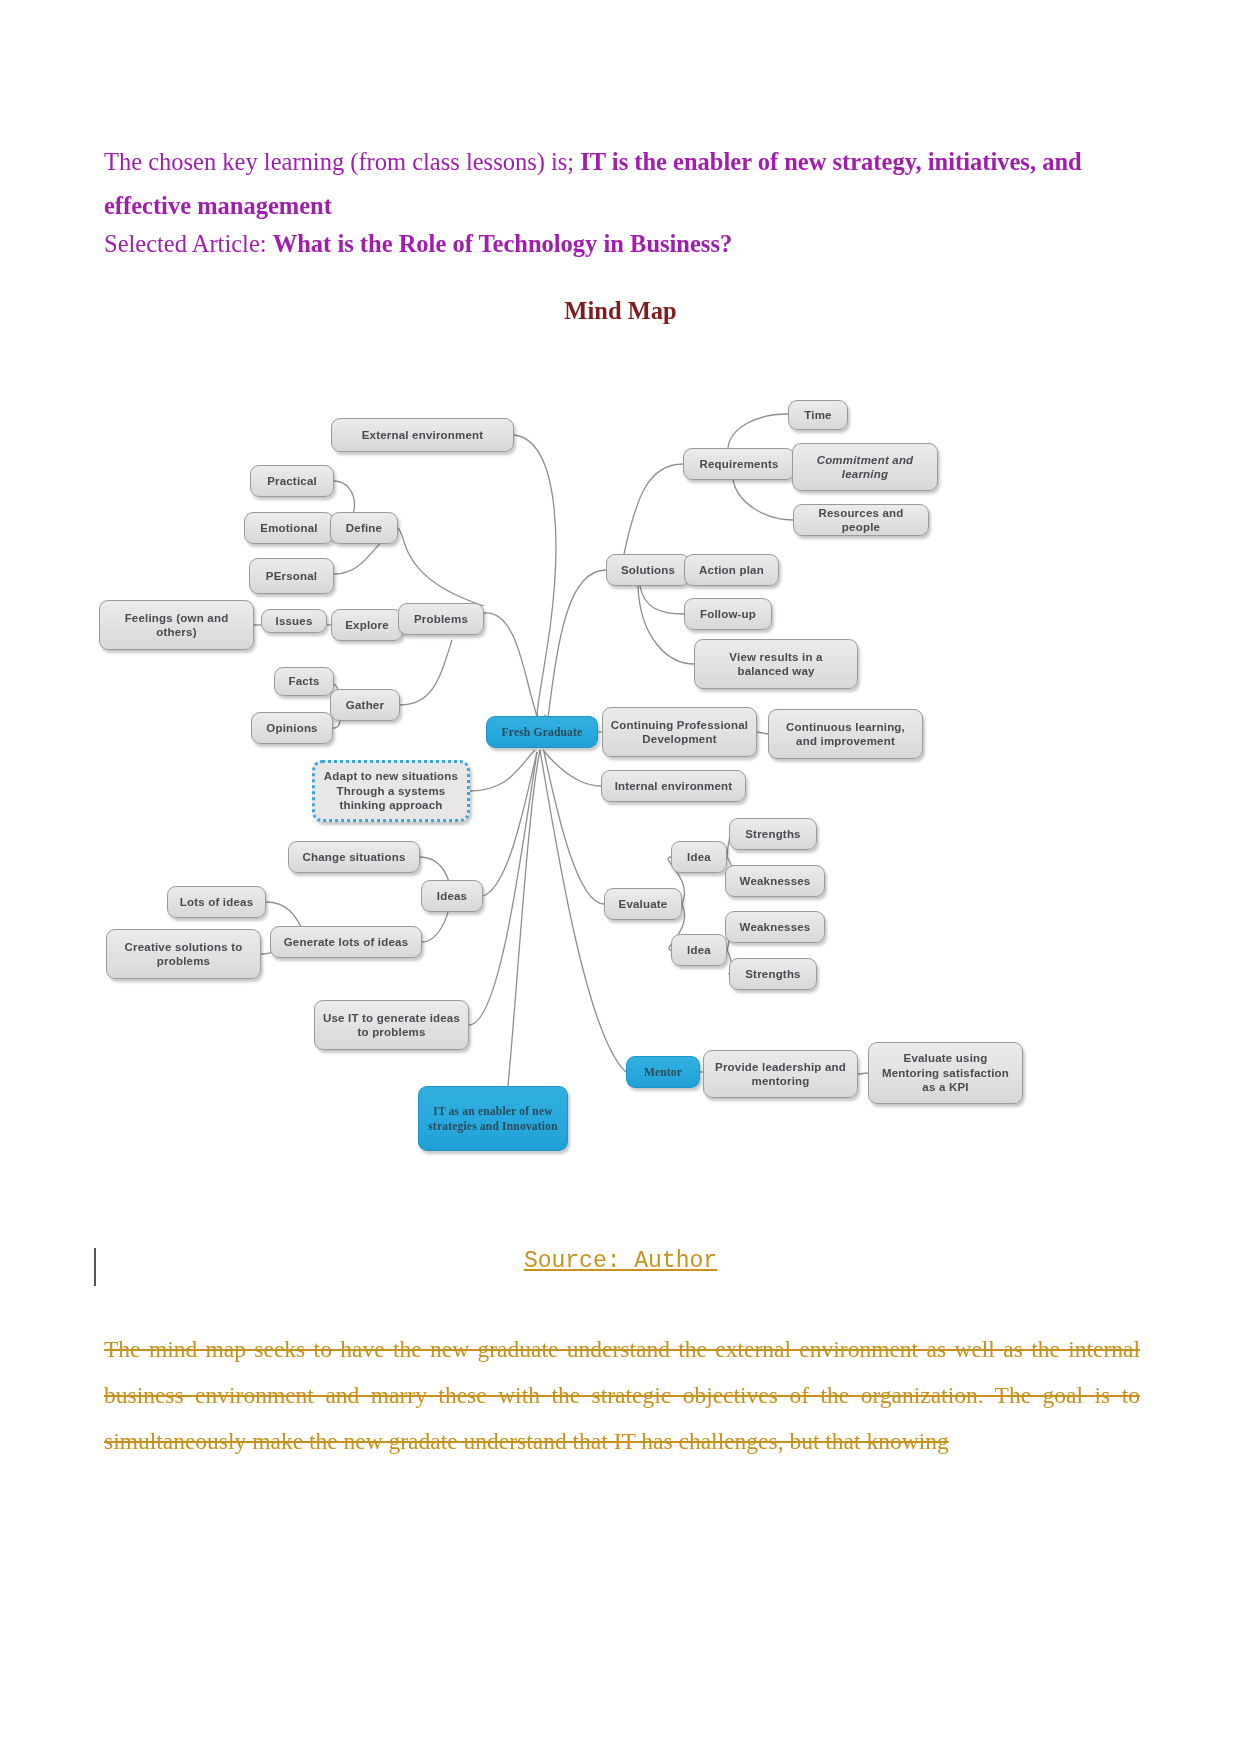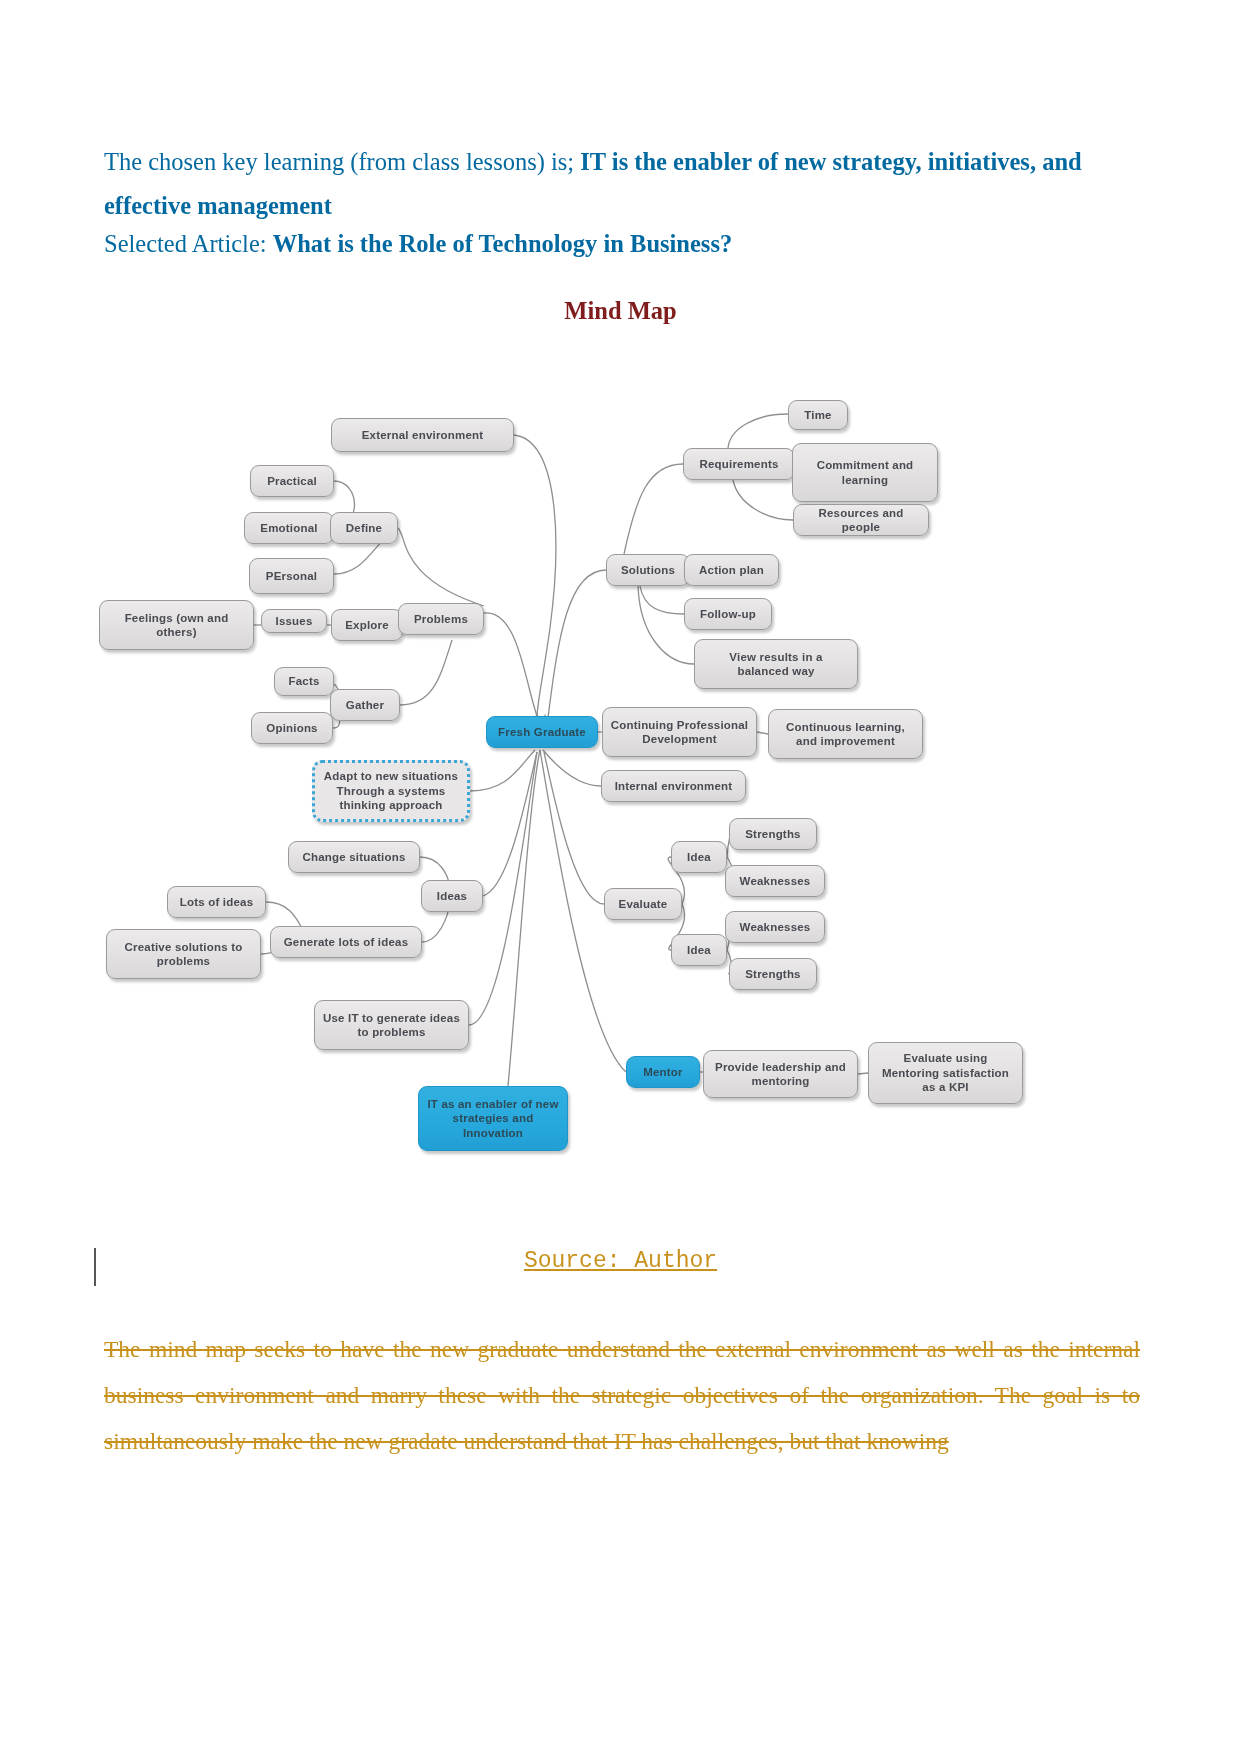--- a/index.html
+++ b/index.html
@@ -13,21 +13,21 @@
   }
   .page { position:relative; width:1241px; height:1754px; }
 
   
   .doc-text {
     position:absolute;
     left:104px; right:104px;
     font-family:"Liberation Serif", serif;
     font-size:24.5px;
     line-height:44px;
-    color:#0369a1;
+    color:#a21caf;
   }
   #intro-block { top:140px; }
   #intro-block b { font-weight:bold; }
   #article-line { top:222px; }
 
   #mindmap-title {
     position:absolute; top:297px; left:0; width:1241px;
     text-align:center;
     font-family:"Liberation Serif", serif;
     font-size:24.5px; font-weight:bold; color:#7f1d1d;
@@ -55,20 +55,21 @@
     border:1px solid #9a9a9a;
     background:linear-gradient(180deg,#eceaea 0%, #e2e0e0 55%, #d9d7d7 100%);
     box-shadow:2px 3px 3px rgba(0,0,0,0.22);
     padding:3px 7px;
     z-index:2;
   }
   .node.blue {
     background:linear-gradient(180deg,#31b0e0 0%, #27a8dd 60%, #219fd4 100%);
     border:1px solid #1f94c6;
     color:#2d4a57;
+    font-family:Liberation Serif, serif;
   }
   .node.dashed {
     background:#e8e6e6;
     border:3px dotted #3aa6d8;
     border-radius:10px;
     box-shadow:2px 3px 3px rgba(0,0,0,0.22);
     color:#4a4a52;
   }
 
   
@@ -194,21 +195,21 @@
       <div class="node dashed" style="left: 224px; top: 382px; width: 158px; height: 62px;">Adapt to new situations Through a systems thinking approach</div>
       <div class="node" style="left: 200px; top: 463px; width: 132px; height: 32px;">Change situations</div>
       <div class="node" style="left: 79px; top: 508px; width: 99px; height: 32px;">Lots of ideas</div>
       <div class="node" style="left: 333px; top: 502px; width: 62px; height: 32px;">Ideas</div>
       <div class="node" style="left: 182px; top: 548px; width: 152px; height: 32px;">Generate lots of ideas</div>
       <div class="node" style="left: 18px; top: 551px; width: 155px; height: 50px;">Creative solutions to problems</div>
       <div class="node" style="left: 226px; top: 622px; width: 155px; height: 50px;">Use IT to generate ideas to problems</div>
       <div class="node blue" style="left: 330px; top: 708px; width: 150px; height: 65px;">IT as an enabler of new strategies and Innovation</div>
       <div class="node" style="left: 700px; top: 22px; width: 60px; height: 30px;">Time</div>
       <div class="node" style="left: 595px; top: 70px; width: 112px; height: 32px;">Requirements</div>
-      <div class="node" style="left: 704px; top: 65px; width: 146px; height: 59px;">Commitment and learning</div>
+      <div class="node" style="left: 704px; top: 65px; width: 146px; height: 48px; font-style: italic;">Commitment and learning</div>
       <div class="node" style="left: 705px; top: 126px; width: 136px; height: 32px;">Resources and people</div>
       <div class="node" style="left: 518px; top: 176px; width: 84px; height: 32px;">Solutions</div>
       <div class="node" style="left: 596px; top: 176px; width: 95px; height: 32px;">Action plan</div>
       <div class="node" style="left: 596px; top: 220px; width: 88px; height: 32px;">Follow-up</div>
       <div class="node" style="left: 606px; top: 261px; width: 164px; height: 50px;">View results in a balanced way</div>
       <div class="node blue" style="left: 398px; top: 338px; width: 112px; height: 32px;">Fresh Graduate</div>
       <div class="node" style="left: 514px; top: 329px; width: 155px; height: 50px;">Continuing Professional Development</div>
       <div class="node" style="left: 680px; top: 331px; width: 155px; height: 50px;">Continuous learning, and improvement</div>
       <div class="node" style="left: 513px; top: 392px; width: 145px; height: 32px;">Internal environment</div>
       <div class="node" style="left: 641px; top: 440px; width: 88px; height: 32px;">Strengths</div>

